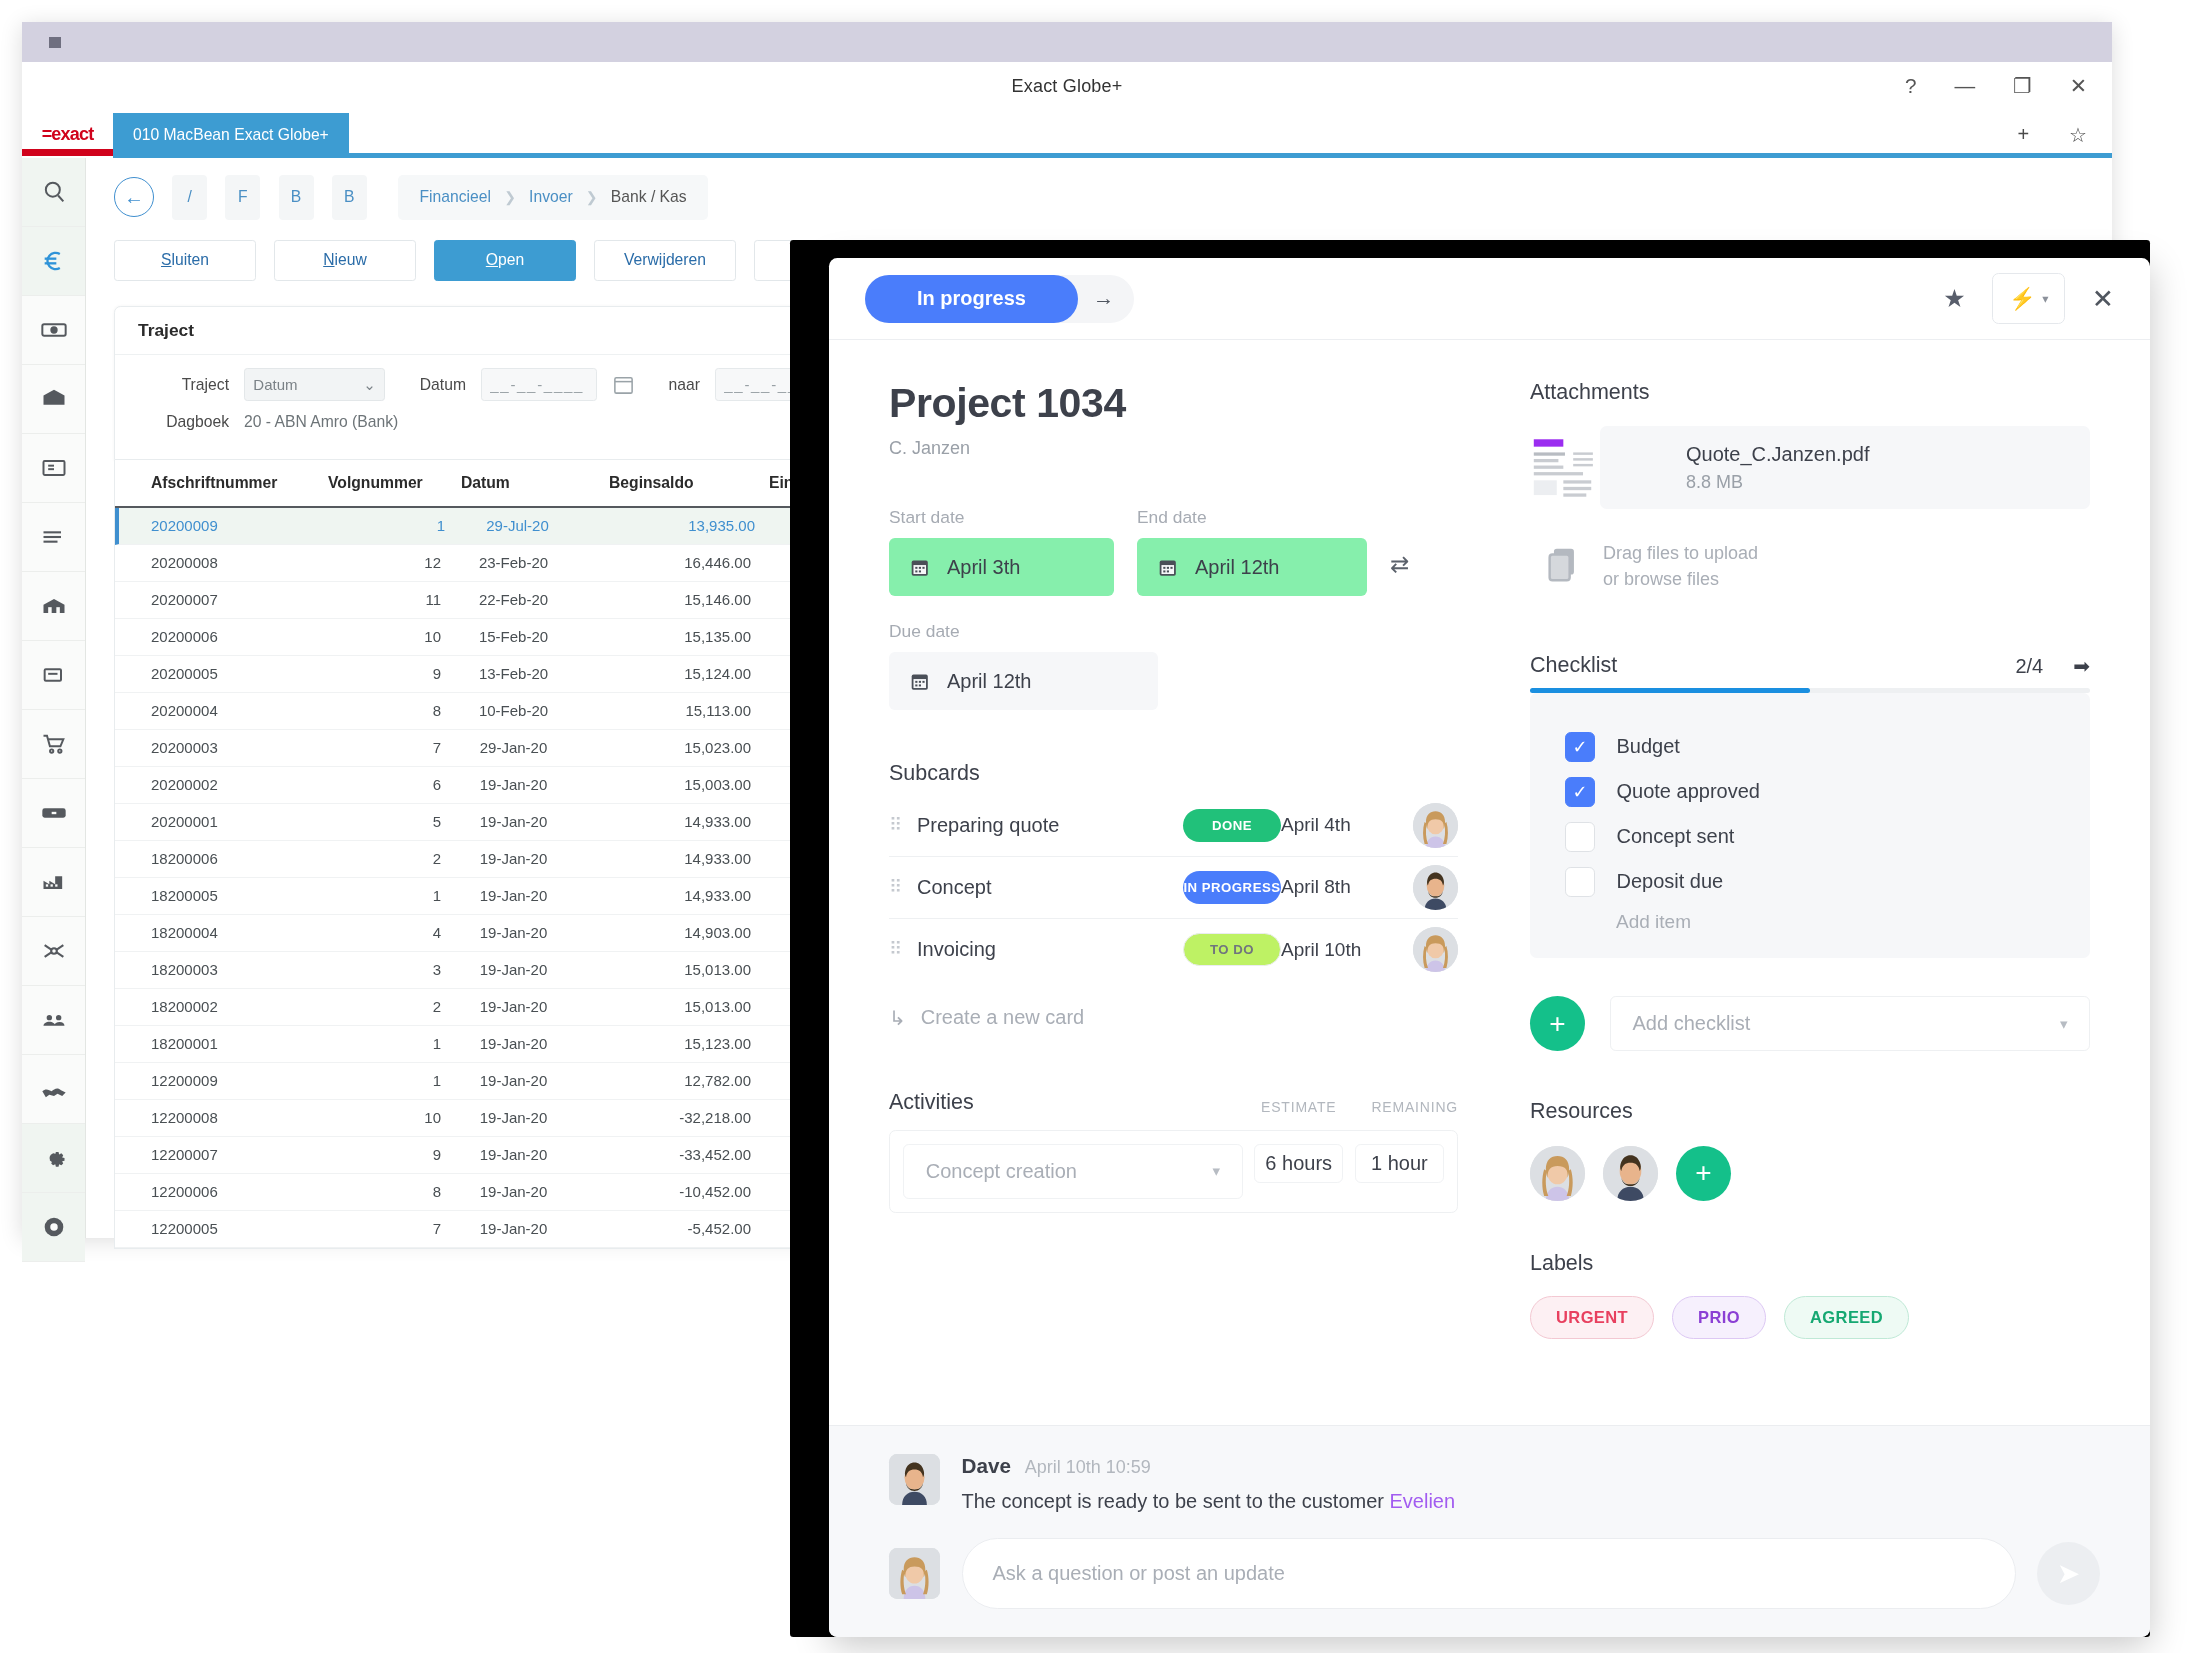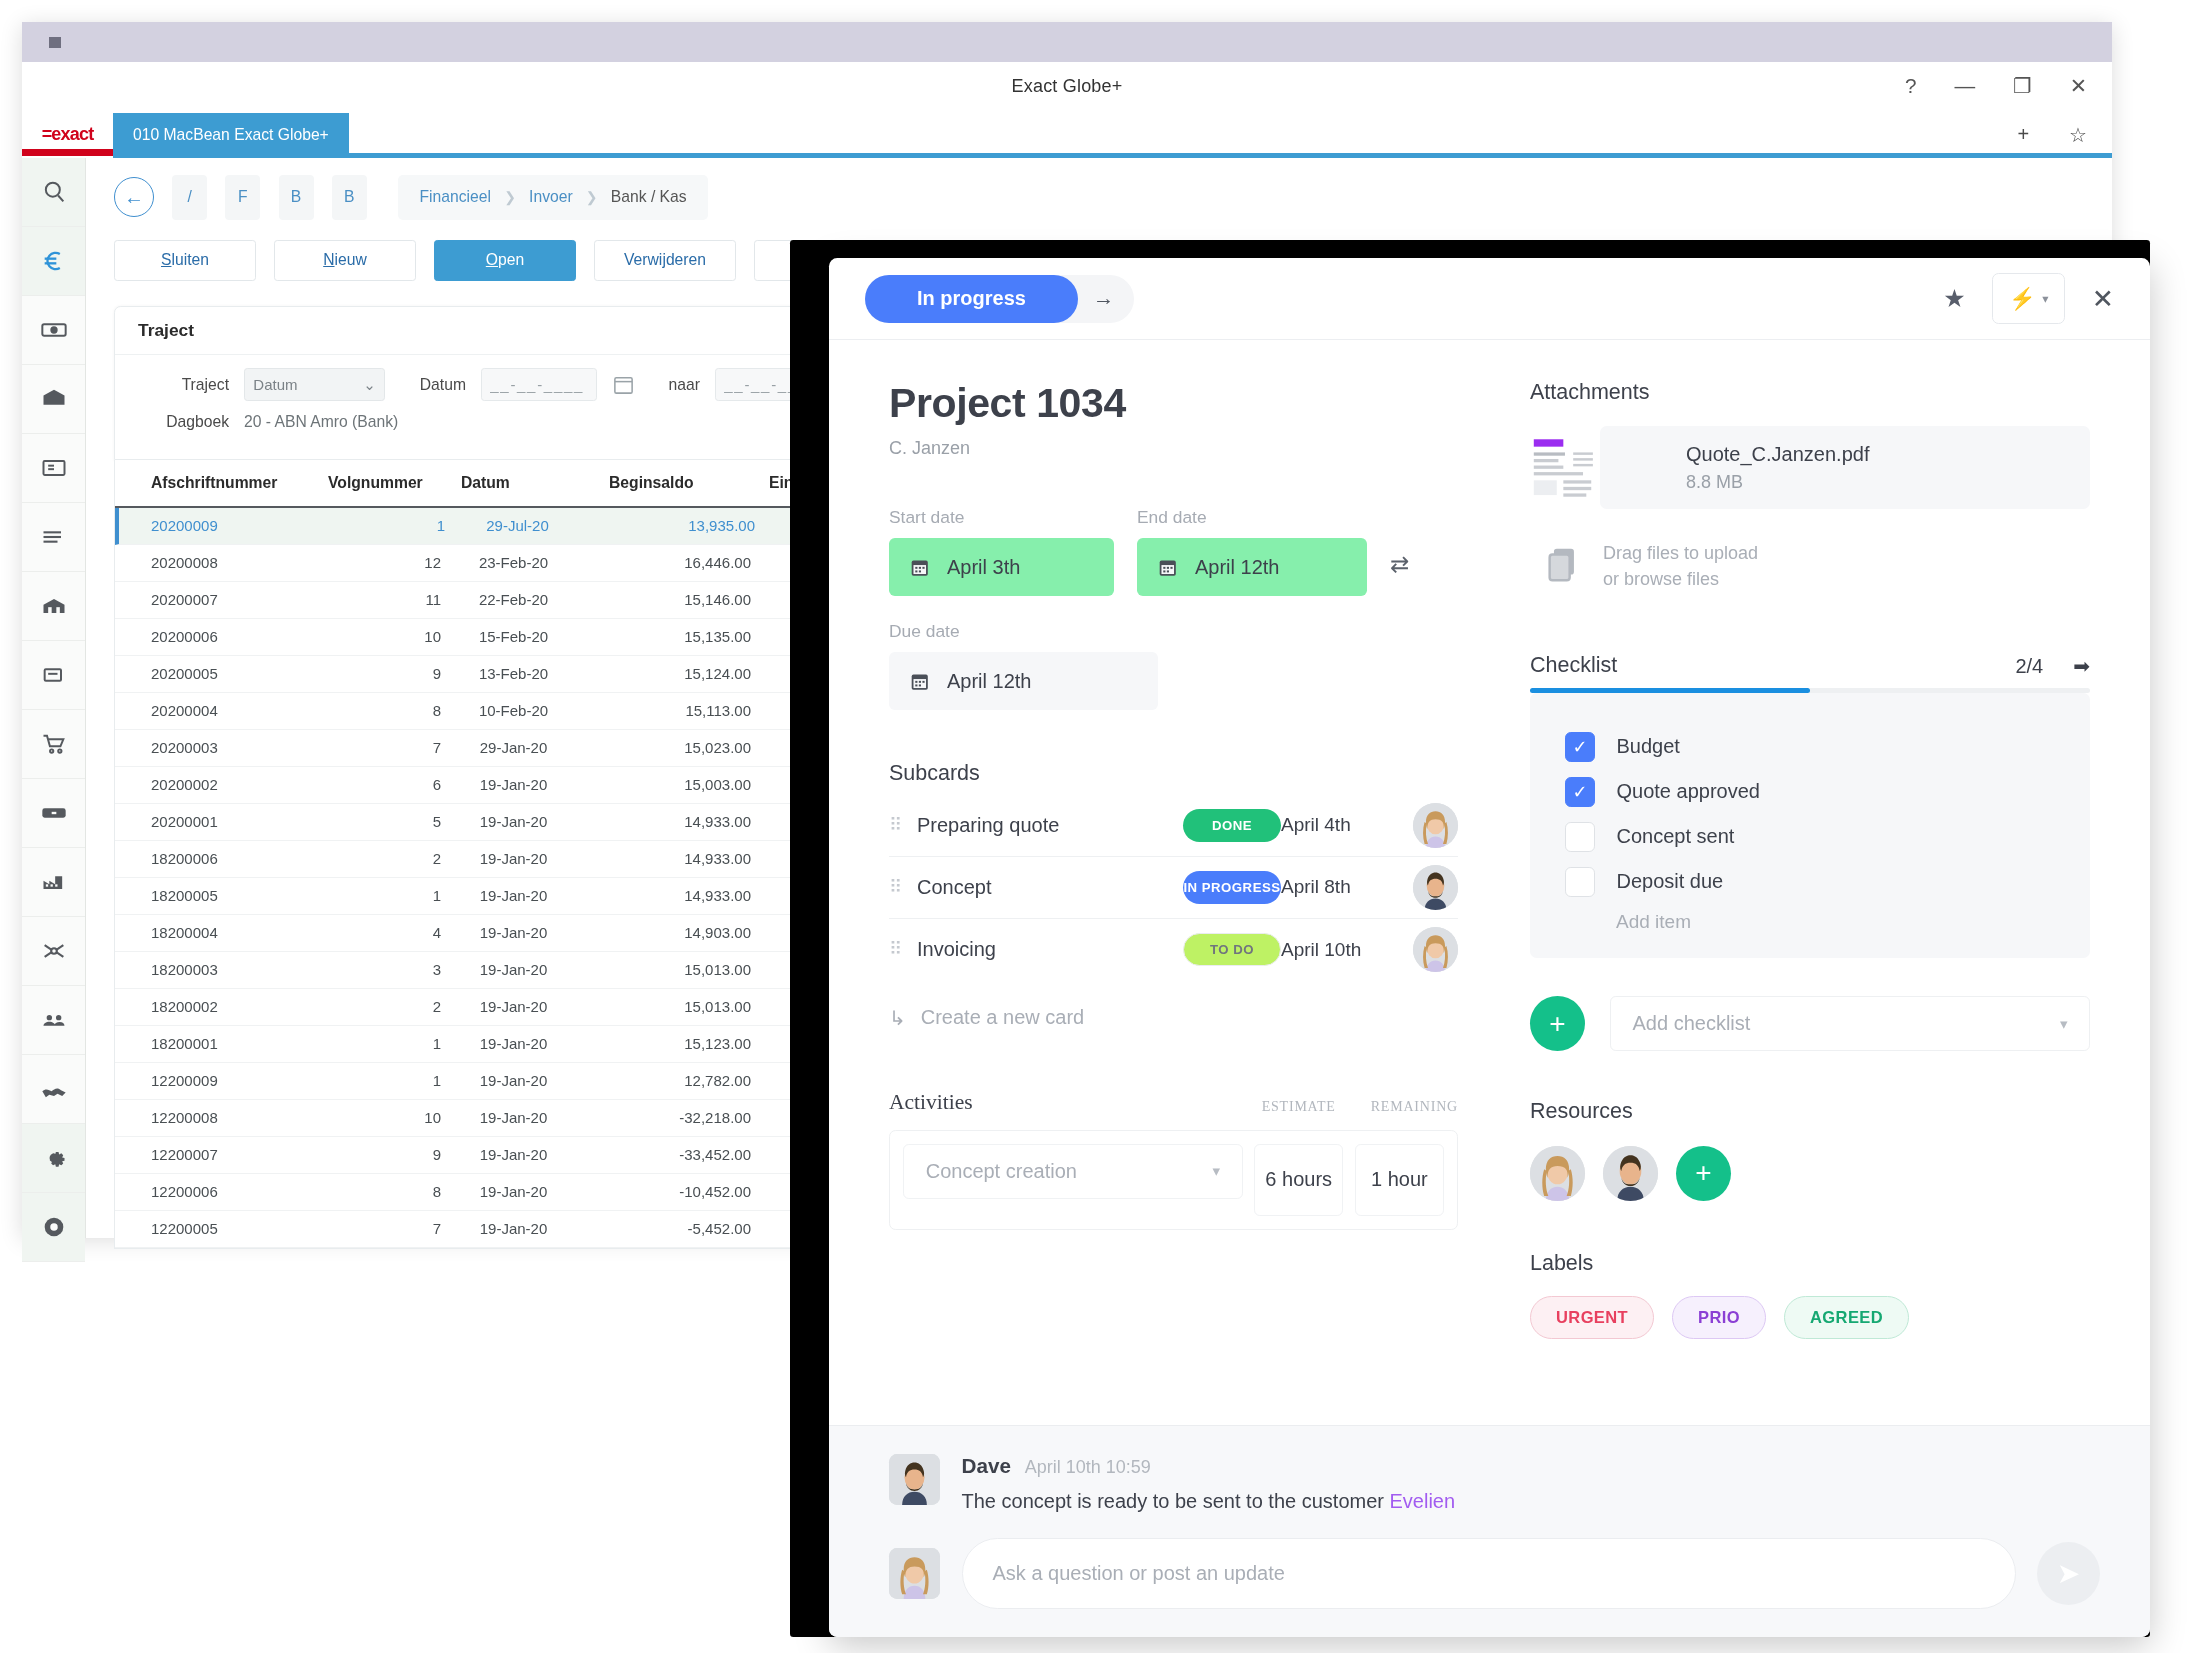--- a/index.html
+++ b/index.html
@@ -194,30 +194,30 @@
     font-size:13.2px; font-weight:bold; letter-spacing:0.5px;
   }
   .badge.done { background:#21c17a; color:#fff; }
   .badge.prog { background:#4a7dfb; color:#fff; }
   .badge.todo { background:#bef264; border:0.8px solid #eaecef; color:#70757e; }
   .sc-date { width:132px; padding-right:20px; font-size:19px; color:#3d414b; }
   .avatar { width:45px; height:45px; border-radius:50%; overflow:hidden; background:#dcdfe3; flex-shrink:0; }
   .create-card { margin-top:25px; display:flex; align-items:center; gap:15px; color:#a9aeb6; font-size:20px; }
 
   .activities { margin-top:60px; width:569px; }
-  .act-head { display:flex; align-items:flex-end;font-family:Liberation Serif, serif; }
+  .act-head { display:flex; align-items:flex-end; }
   .act-head .eh { margin-left:auto; font-size:14px; color:#b2b7be; letter-spacing:0.8px; }
   .act-head .eh.rm { margin-left:35px; }
   .act-box { margin-top:15px; border:0.8px solid #eef0f2; border-radius:6.6px; padding:13.2px; display:flex; gap:11.6px; }
   .act-sel {
     flex:1; height:55px; border:0.8px solid #f0f2f4; border-radius:5.8px; display:flex; align-items:center;
     justify-content:space-between; padding:0 21.5px; color:#a9aeb6; font-size:20px;
   }
   .act-val {
-    width:89px; height:72px; border:0.8px solid #f0f2f4; border-radius:5.8px;
+    width:89px; height:39px; border:0.8px solid #f0f2f4; border-radius:5.8px;
     display:flex; align-items:center; justify-content:center; font-size:20px; color:#3d414b;
   }
 
   
   .att-head { font-size:21.5px; color:#3d414b; }
   .att-row { display:flex; align-items:center; margin-top:21.5px; }
   .pdf-thumb { width:88px; height:64px; position:relative; flex-shrink:0; }
   .att-info {
     flex:1; background:#f6f7f9; border-radius:6.6px; height:83px; margin-left:-18px;
     display:flex; flex-direction:column; justify-content:center; padding-left:86px;

